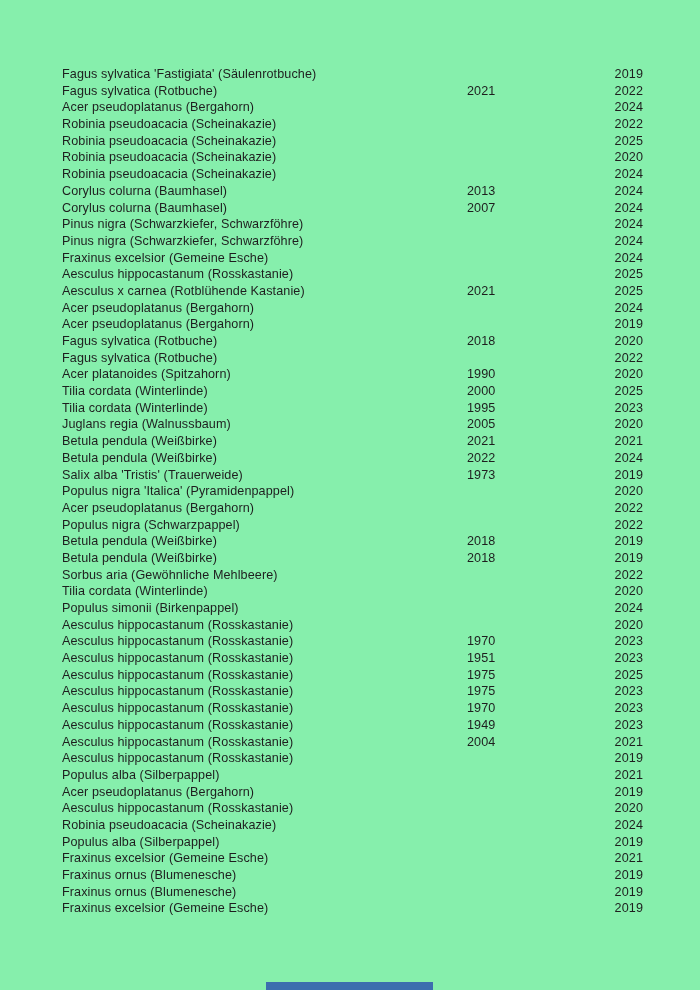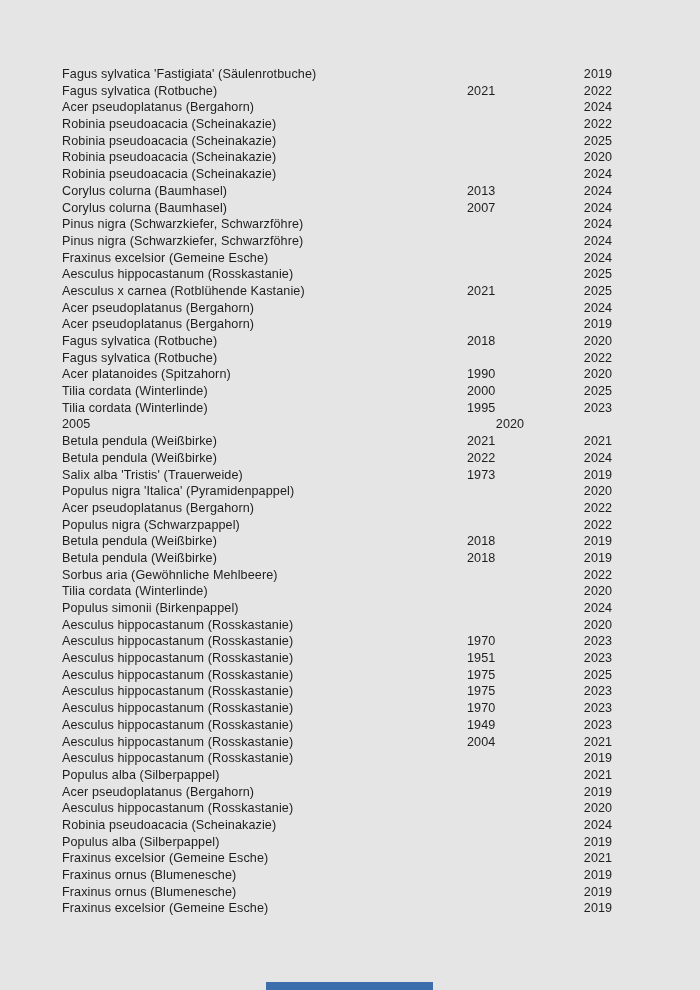--- a/index.html
+++ b/index.html
@@ -6,41 +6,41 @@
   html, body {
     width: 700px; height: 990px;
     background: #ffffff;
     font-family: "Liberation Sans", "DejaVu Sans", sans-serif;
     overflow: hidden;
     position: relative;
   }
   .page {
     position: absolute;
     inset: 0;
-    background: #e5e5e5;
+    background: #86efac;
   }
   .tree-list {
     position: absolute;
     left: 62px;
     top: 66px;
     width: 600px;
   }
   .row {
     display: grid;
     grid-template-columns: 405px 86px 90px;
     height: 16.7px;
     line-height: 16.7px;
     font-size: 12.6px;
     color: #1e1e1e;
     letter-spacing: 0.1px;
     white-space: nowrap;
   }
   .cell-name     { text-align: left; overflow: hidden; }
   .cell-planted  { text-align: left; }
-  .cell-recorded { text-align: center; }
+  .cell-recorded { text-align: right; }
   .bottom-accent-bar {
     position: absolute;
     left: 266px;
     bottom: 0;
     width: 167px;
     height: 8px;
   }
 </style>
 </head>
 <body style="background: rgb(255, 255, 255);">
@@ -146,20 +146,21 @@
         <span class="cell-name">Tilia cordata (Winterlinde)</span>
         <span class="cell-planted">2000</span>
         <span class="cell-recorded">2025</span>
       </div>
       <div class="row">
         <span class="cell-name">Tilia cordata (Winterlinde)</span>
         <span class="cell-planted">1995</span>
         <span class="cell-recorded">2023</span>
       </div>
       <div class="row">
+        <span class="cell-name">Juglans regia (Walnussbaum)</span>
         <span class="cell-planted">2005</span>
         <span class="cell-recorded">2020</span>
       </div>
       <div class="row">
         <span class="cell-name">Betula pendula (Weißbirke)</span>
         <span class="cell-planted">2021</span>
         <span class="cell-recorded">2021</span>
       </div>
       <div class="row">
         <span class="cell-name">Betula pendula (Weißbirke)</span>

